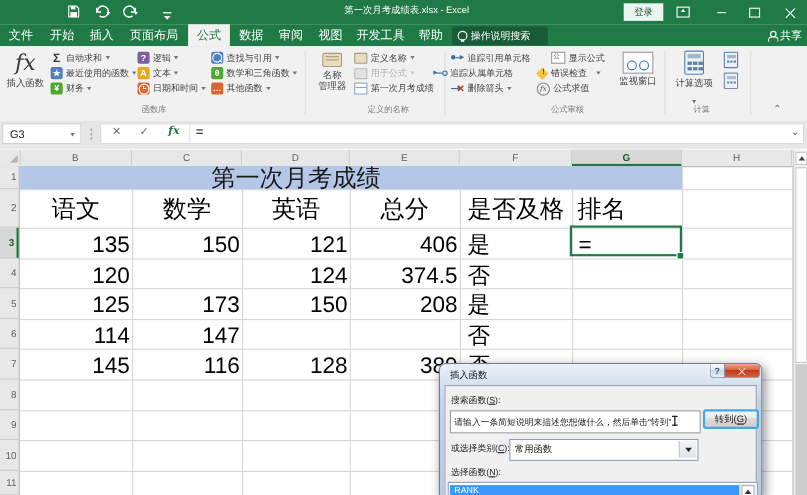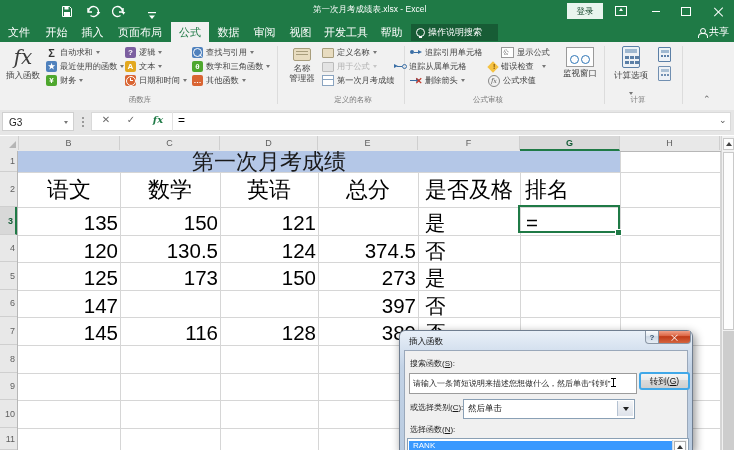--- a/index.html
+++ b/index.html
@@ -344,21 +344,21 @@
         <span class="dd" style="margin-left:8px"></span>
   </div>
   <div class="smallrow" style="left:488px;top:32px">
     <span class="evalic">fx</span>
         <span class="slabel">公式求值</span>
   </div>
   <div class="bigbtn" style="left:560px;width:40px">
     <div class="glasses"></div>
     <div class="blabel">监视窗口</div>
   </div>
-  <div class="grplabel" style="left:448px;width:80px">公式审核</div>
+  <div class="grplabel" style="left:476px;width:80px">公式审核</div>
   <div class="rsep" style="left:604px"></div>
 
   <div class="bigbtn" style="left:610px;width:42px">
     <div class="calcic"></div>
     <div class="blabel">计算选项</div>
     <div style="margin-top:1px"><span class="dd" style="margin-left:0"></span></div>
   </div>
   <div style="position:absolute;left:658px;top:5px">
         <span class="calcsm" style="display:block"></span>
       </div>
@@ -434,37 +434,37 @@
   <div class="cell hdr2 cB" style="top:42px">语文</div>
   <div class="cell hdr2 cC" style="top:42px">数学</div>
   <div class="cell hdr2 cD" style="top:42px">英语</div>
   <div class="cell hdr2 cF" style="top:42px">是否及格</div>
   <div class="cell hdr2 cE" style="top:42px">总分</div>
   <div class="cell hdr2 cG" style="top:42px;text-align:left;padding-left:5px">排名</div>
 
   <div class="cell num cB" style="top:76px">135</div>
   <div class="cell num cC" style="top:76px">150</div>
   <div class="cell num cD" style="top:76px">121</div>
+  <div class="cell num cE" style="top:76px">406</div>
   <div class="cell pass cF" style="top:76px">是</div>
   <div class="cell pass cG" style="top:76px;padding-left:6px">=</div>
 
   <div class="cell num cB" style="top:104px">120</div>
-  <div class="cell num cC" style="top:104px">130.5</div>
   <div class="cell num cD" style="top:104px">124</div>
   <div class="cell num cE" style="top:104px">374.5</div>
   <div class="cell pass cF" style="top:104px">否</div>
 
   <div class="cell num cB" style="top:131px">125</div>
   <div class="cell num cC" style="top:131px">173</div>
   <div class="cell num cD" style="top:131px">150</div>
-  <div class="cell num cE" style="top:131px">273</div>
+  <div class="cell num cE" style="top:131px">208</div>
   <div class="cell pass cF" style="top:131px">是</div>
 
-  <div class="cell num cB" style="top:159px">147</div>
-  <div class="cell num cE" style="top:159px">397</div>
+  <div class="cell num cB" style="top:159px">114</div>
+  <div class="cell num cC" style="top:159px">147</div>
   <div class="cell pass cF" style="top:159px">否</div>
 
   <div class="cell num cB" style="top:186px">145</div>
   <div class="cell num cC" style="top:186px">116</div>
   <div class="cell num cD" style="top:186px">128</div>
   <div class="cell num cE" style="top:186px">389</div>
   <div class="cell pass cF" style="top:186px">否</div>
 
   <div id="selbox"></div>
   <div id="selhandle"></div>
@@ -483,21 +483,21 @@
     <div class="capbtn" id="btn-close">
           <span class="gl-close"></span>
         </div>
   </div>
   <div id="dlg-client">
     <div class="dlbl" style="left:5px;top:7px">搜索函数(<u>S</u>):</div>
     <div id="dlg-input"><span>请输入一条简短说明来描述您想做什么，然后单击“转到”</span><span class="caret"></span></div>
     <div id="dlg-go">转到(<u>G</u>)</div>
     <div class="dlbl" style="left:5px;top:51px">或选择类别(<u>C</u>):</div>
     <div id="dlg-combo">
-      <span>然后单击</span>
+      <span>常用函数</span>
       <span id="combo-btn"></span>
     </div>
     <div class="dlbl" style="left:5px;top:73px">选择函数(<u>N</u>):</div>
     <div id="dlg-list">
       <div id="dlg-selrow">RANK</div>
       <div id="list-scroll">
         <div id="list-up"></div>
       </div>
     </div>
   </div>

